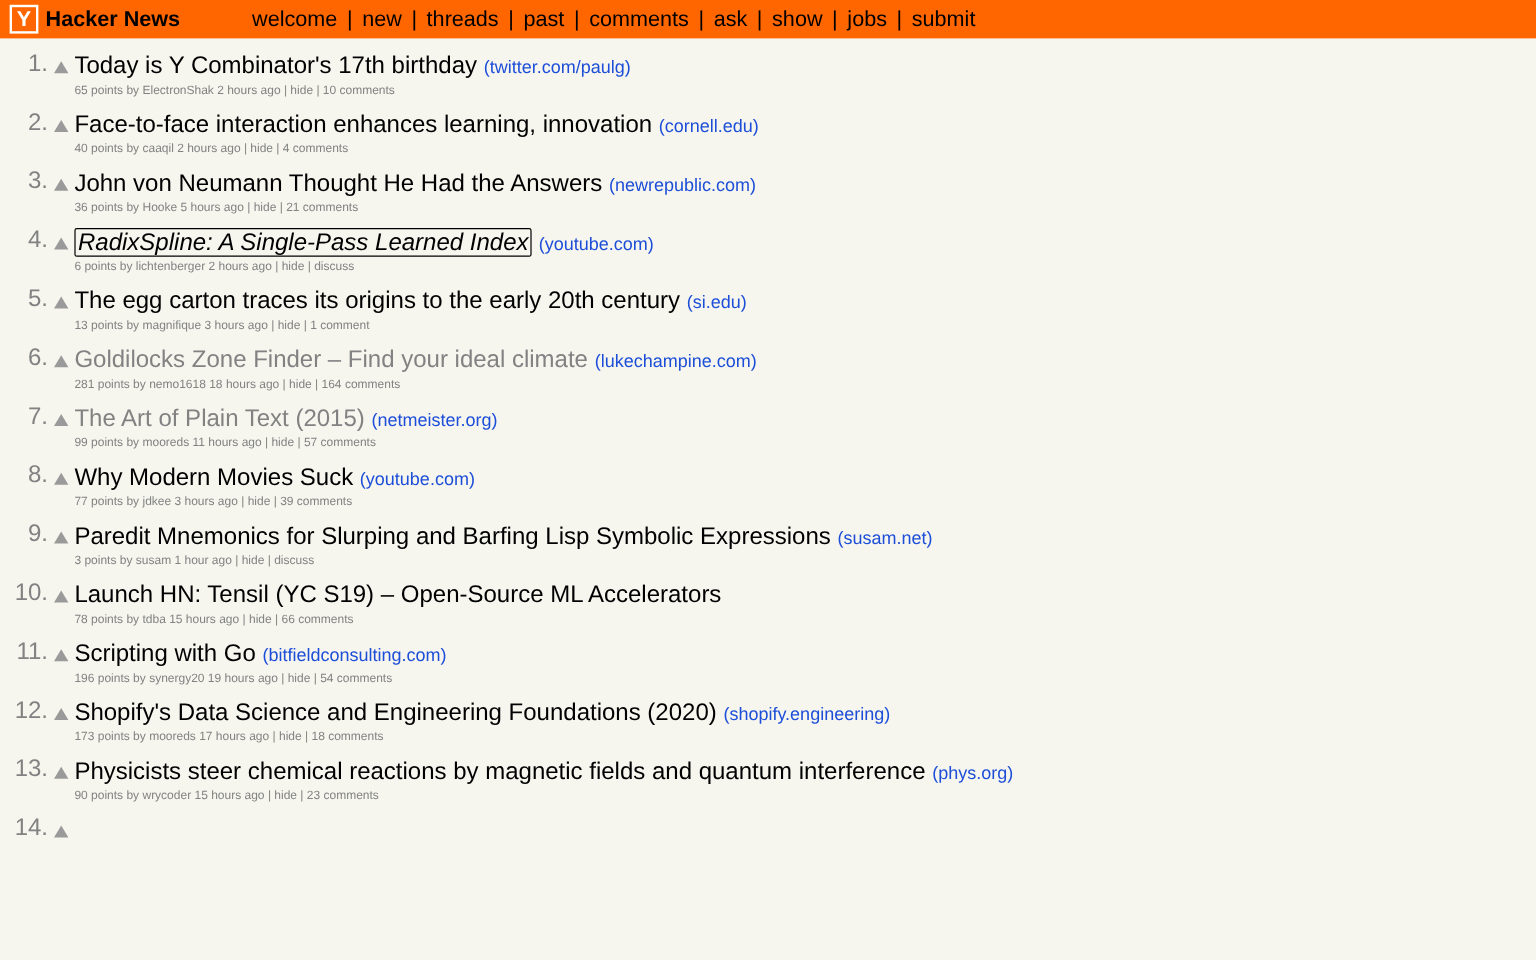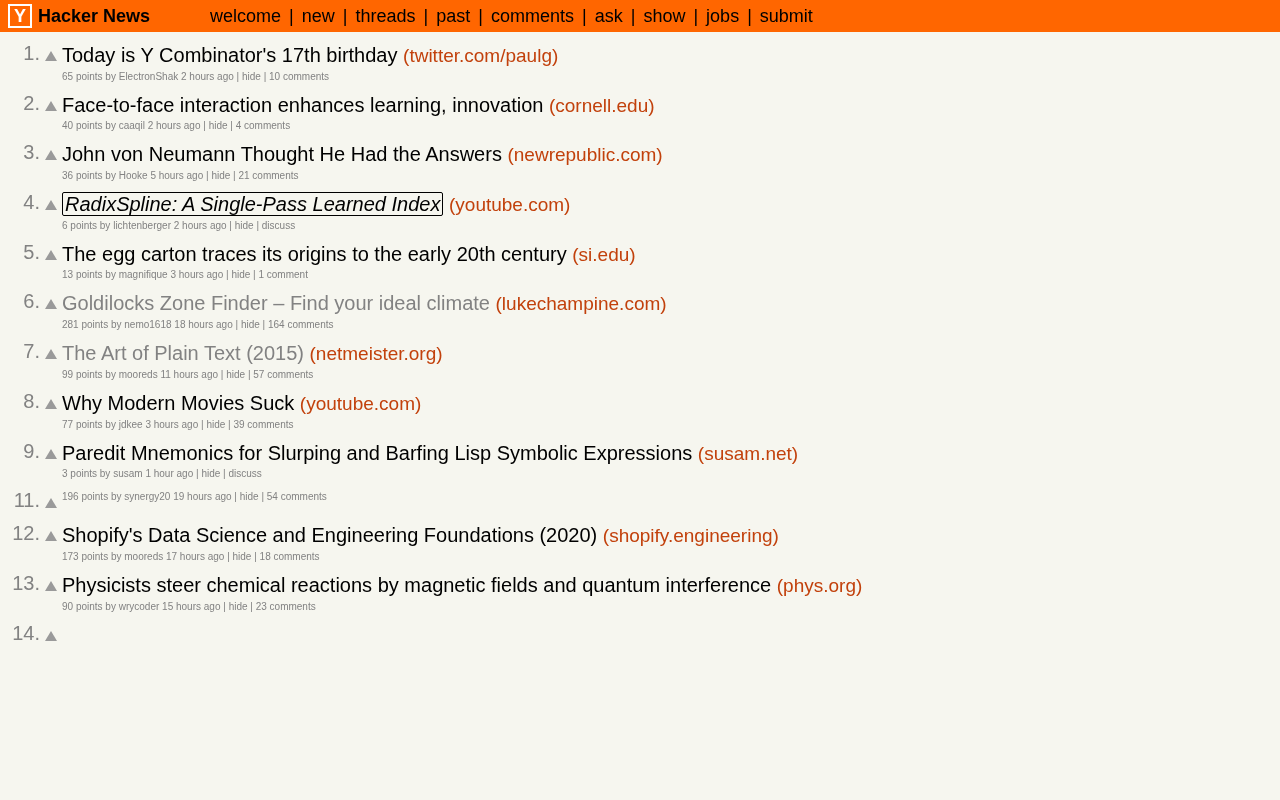--- a/index.html
+++ b/index.html
@@ -100,22 +100,22 @@
   .title-link.visited {
     color: #828282;
   }
   .title-link.focused {
     border: 1.5px solid #000;
     padding: 0 2px;
     border-radius: 2px;
     font-style: italic;
   }
   .domain {
-    color: #c2410c;
-    font-size: 19px;
+    color: #1d4ed8;
+    font-size: 15px;
   }
   .subtext {
     color: #828282;
     font-size: 10px;
     margin-top: 2px;
   }
   .subtext a {
     color: #828282;
     text-decoration: none;
     cursor: pointer;
@@ -215,23 +215,32 @@
     </div>
     <div class="story">
       <div class="rank">9.</div>
       <div class="vote"><div class="vote-arrow"></div></div>
       <div class="story-body">
         <div class="title-line"><a class="title-link">Paredit Mnemonics for Slurping and Barfing Lisp Symbolic Expressions</a> <span class="domain">(susam.net)</span></div>
         <div class="subtext"><span>3 points</span> by <a>susam</a> <a>1 hour ago</a> | <a>hide</a> | <a>discuss</a></div>
       </div>
     </div>
     <div class="story">
+      <div class="rank">10.</div>
+      <div class="vote"><div class="vote-arrow"></div></div>
+      <div class="story-body">
+        <div class="title-line"><a class="title-link">Launch HN: Tensil (YC S19) – Open-Source ML Accelerators</a></div>
+        <div class="subtext"><span>78 points</span> by <a>tdba</a> <a>15 hours ago</a> | <a>hide</a> | <a>66 comments</a></div>
+      </div>
+    </div>
+    <div class="story">
       <div class="rank">11.</div>
       <div class="vote"><div class="vote-arrow"></div></div>
       <div class="story-body">
+        <div class="title-line"><a class="title-link">Scripting with Go</a> <span class="domain">(bitfieldconsulting.com)</span></div>
         <div class="subtext"><span>196 points</span> by <a>synergy20</a> <a>19 hours ago</a> | <a>hide</a> | <a>54 comments</a></div>
       </div>
     </div>
     <div class="story">
       <div class="rank">12.</div>
       <div class="vote"><div class="vote-arrow"></div></div>
       <div class="story-body">
         <div class="title-line"><a class="title-link">Shopify's Data Science and Engineering Foundations (2020)</a> <span class="domain">(shopify.engineering)</span></div>
         <div class="subtext"><span>173 points</span> by <a>mooreds</a> <a>17 hours ago</a> | <a>hide</a> | <a>18 comments</a></div>
       </div>

